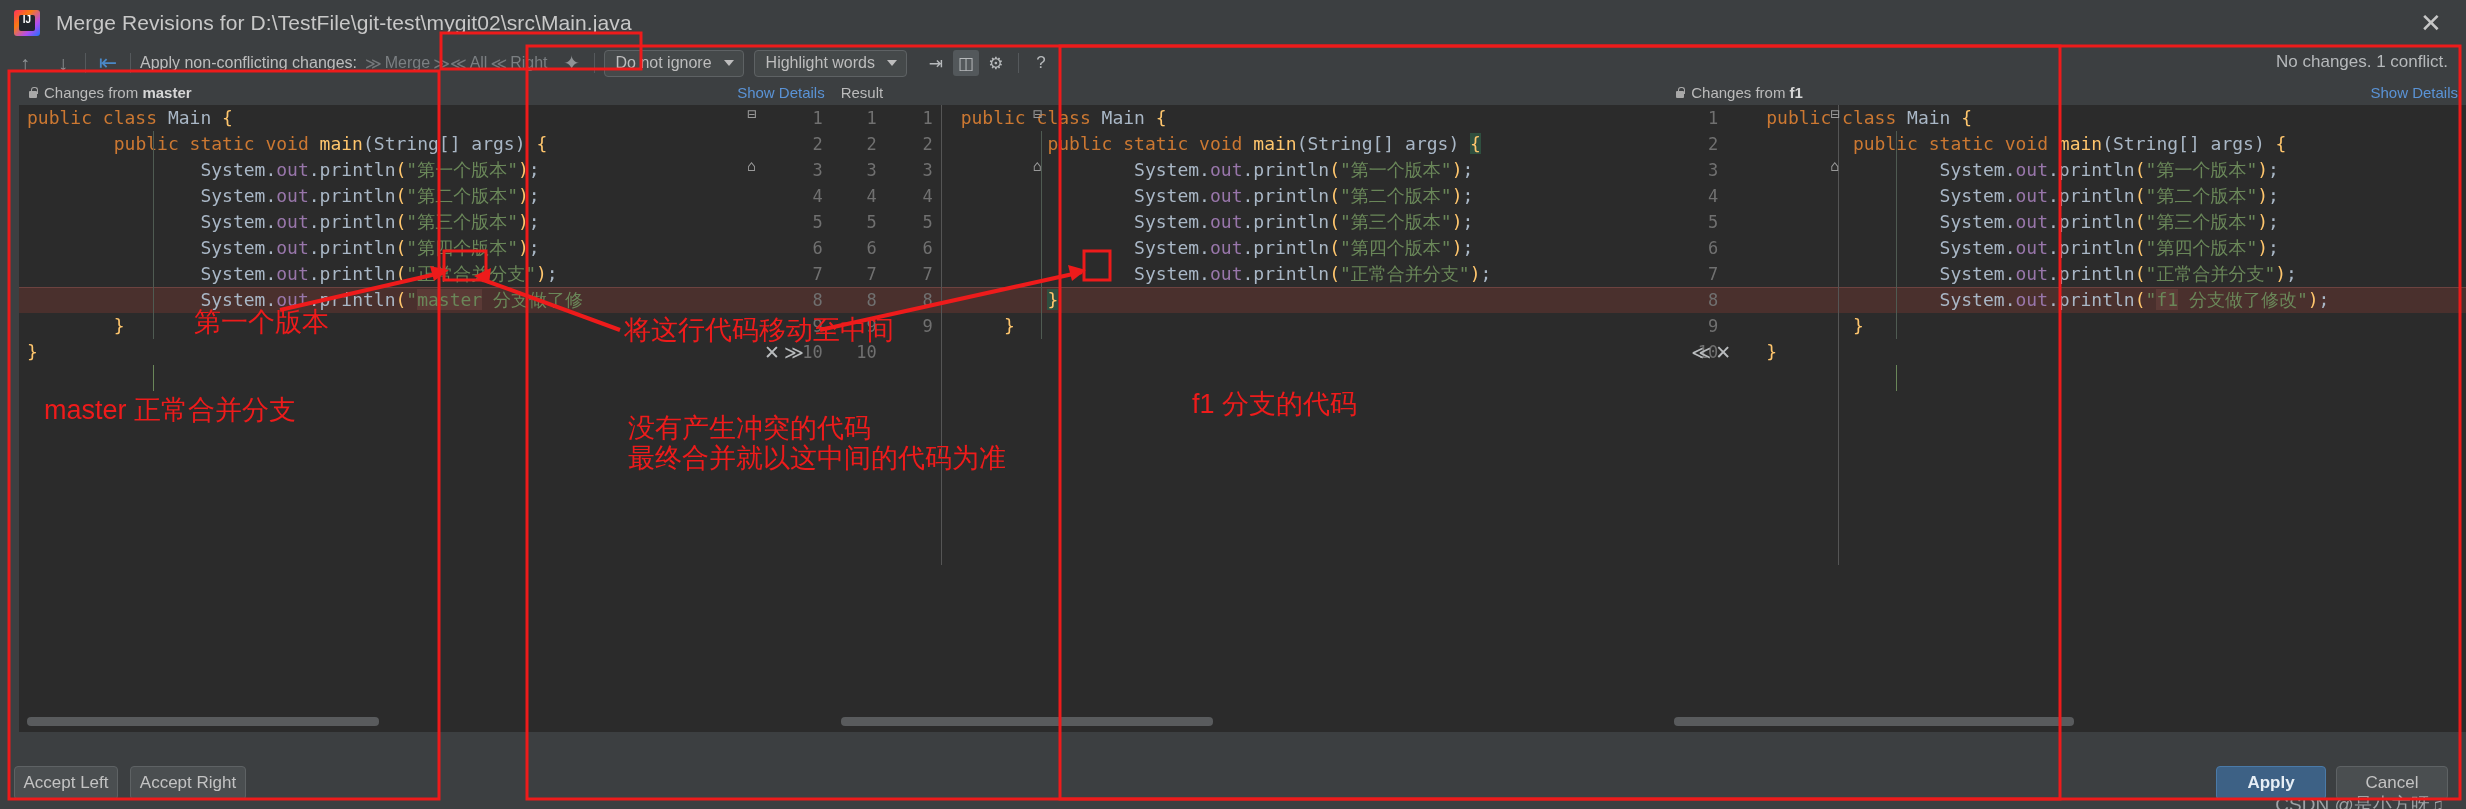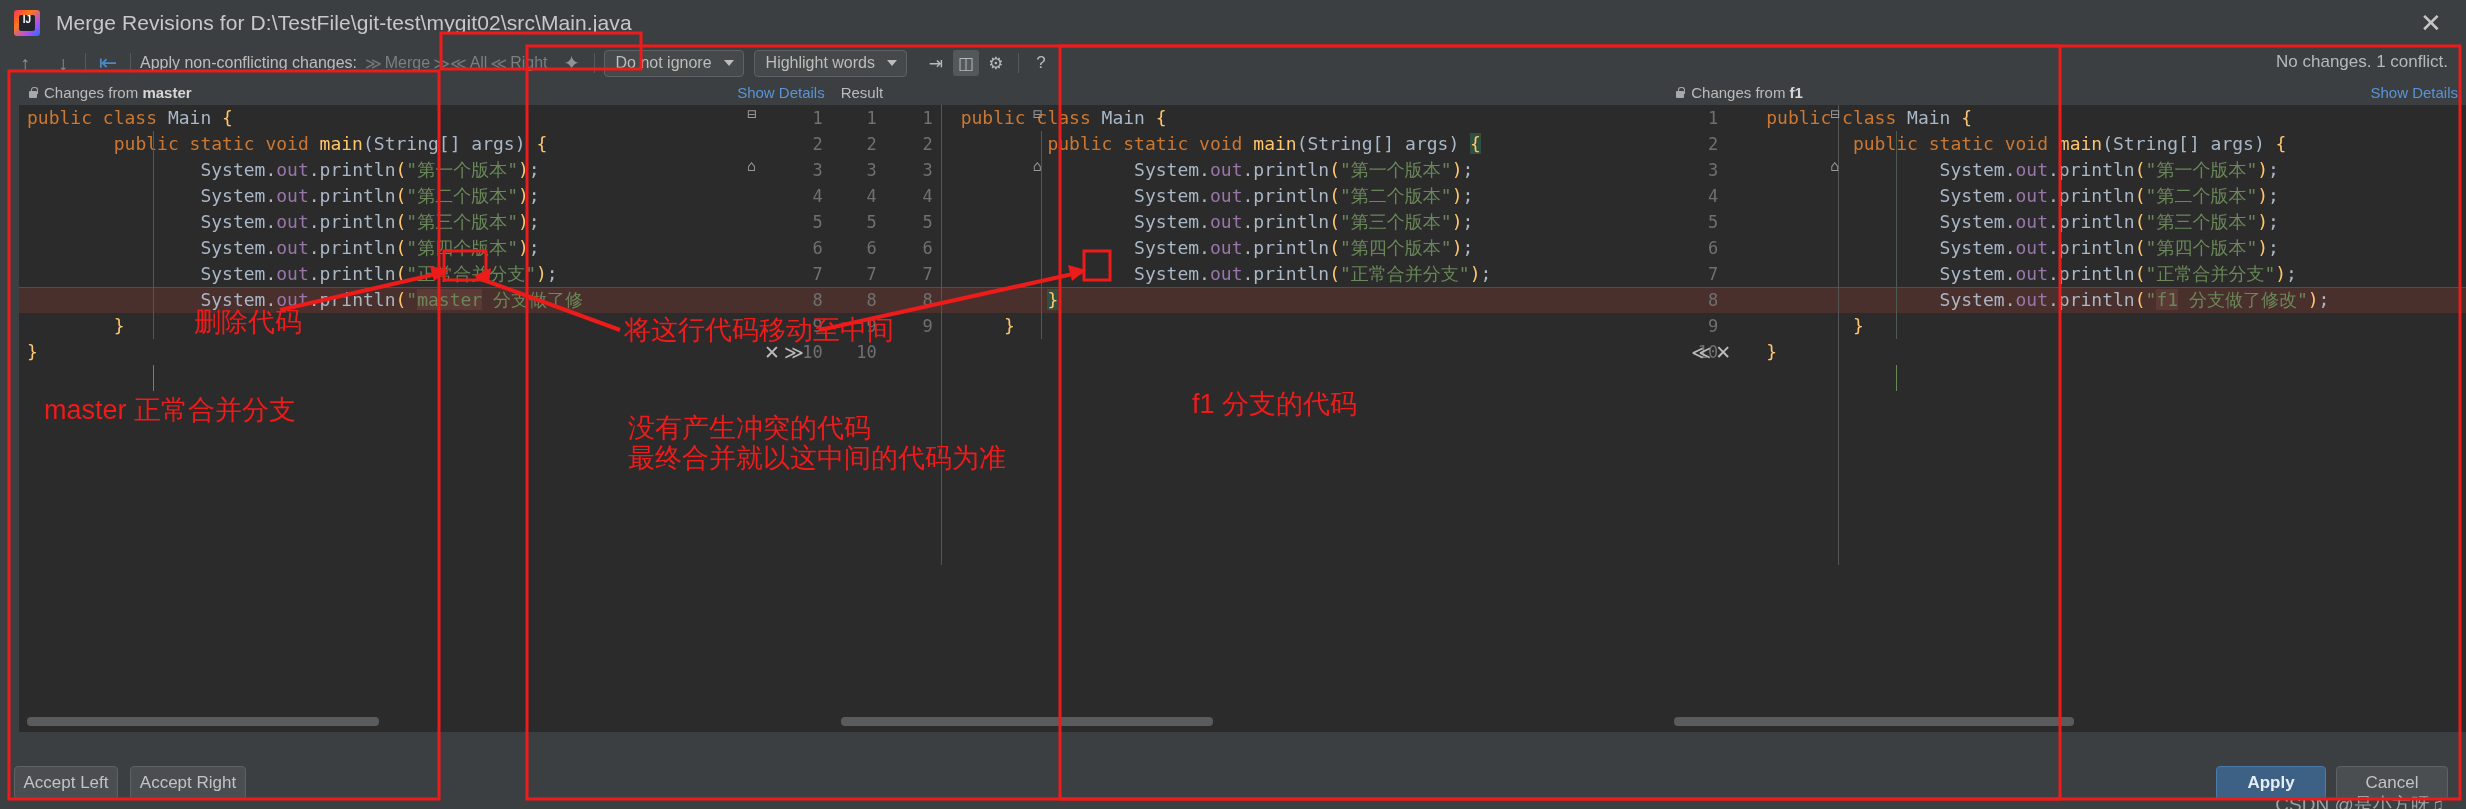--- a/index.html
+++ b/index.html
@@ -368,20 +368,20 @@
     <rect x="1084" y="251" width="26" height="29" fill="none" stroke="#ee1b1b" stroke-width="3"></rect>
 
     <line x1="280" y1="310" x2="445" y2="272" stroke="#ee1b1b" stroke-width="4"></line>
     <polygon points="449,270 430,266 434,281" fill="#ee1b1b"></polygon>
     <line x1="620" y1="330" x2="478" y2="278" stroke="#ee1b1b" stroke-width="4"></line>
     <polygon points="474,276 491,268 489,284" fill="#ee1b1b"></polygon>
     <line x1="820" y1="330" x2="1082" y2="272" stroke="#ee1b1b" stroke-width="4"></line>
     <polygon points="1086,270 1068,265 1072,281" fill="#ee1b1b"></polygon>
   </svg>
 
-  <div class="anno-text" style="left:194px;top:304px;">删除代码</div>
+  <div class="anno-text" style="left:194px;top:304px;">第一个版本</div>
   <div class="anno-text" style="left:624px;top:312px;">将这行代码移动至中间</div>
   <div class="anno-text" style="left:44px;top:392px;">master 正常合并分支</div>
   <div class="anno-text" style="left:1192px;top:386px;">f1 分支的代码</div>
   <div class="anno-text" style="left:628px;top:440px;">最终合并就以这中间的代码为准</div>
   <div class="anno-text" style="left:628px;top:410px;">没有产生冲突的代码</div>
 
 </div>
 
 </body></html>

